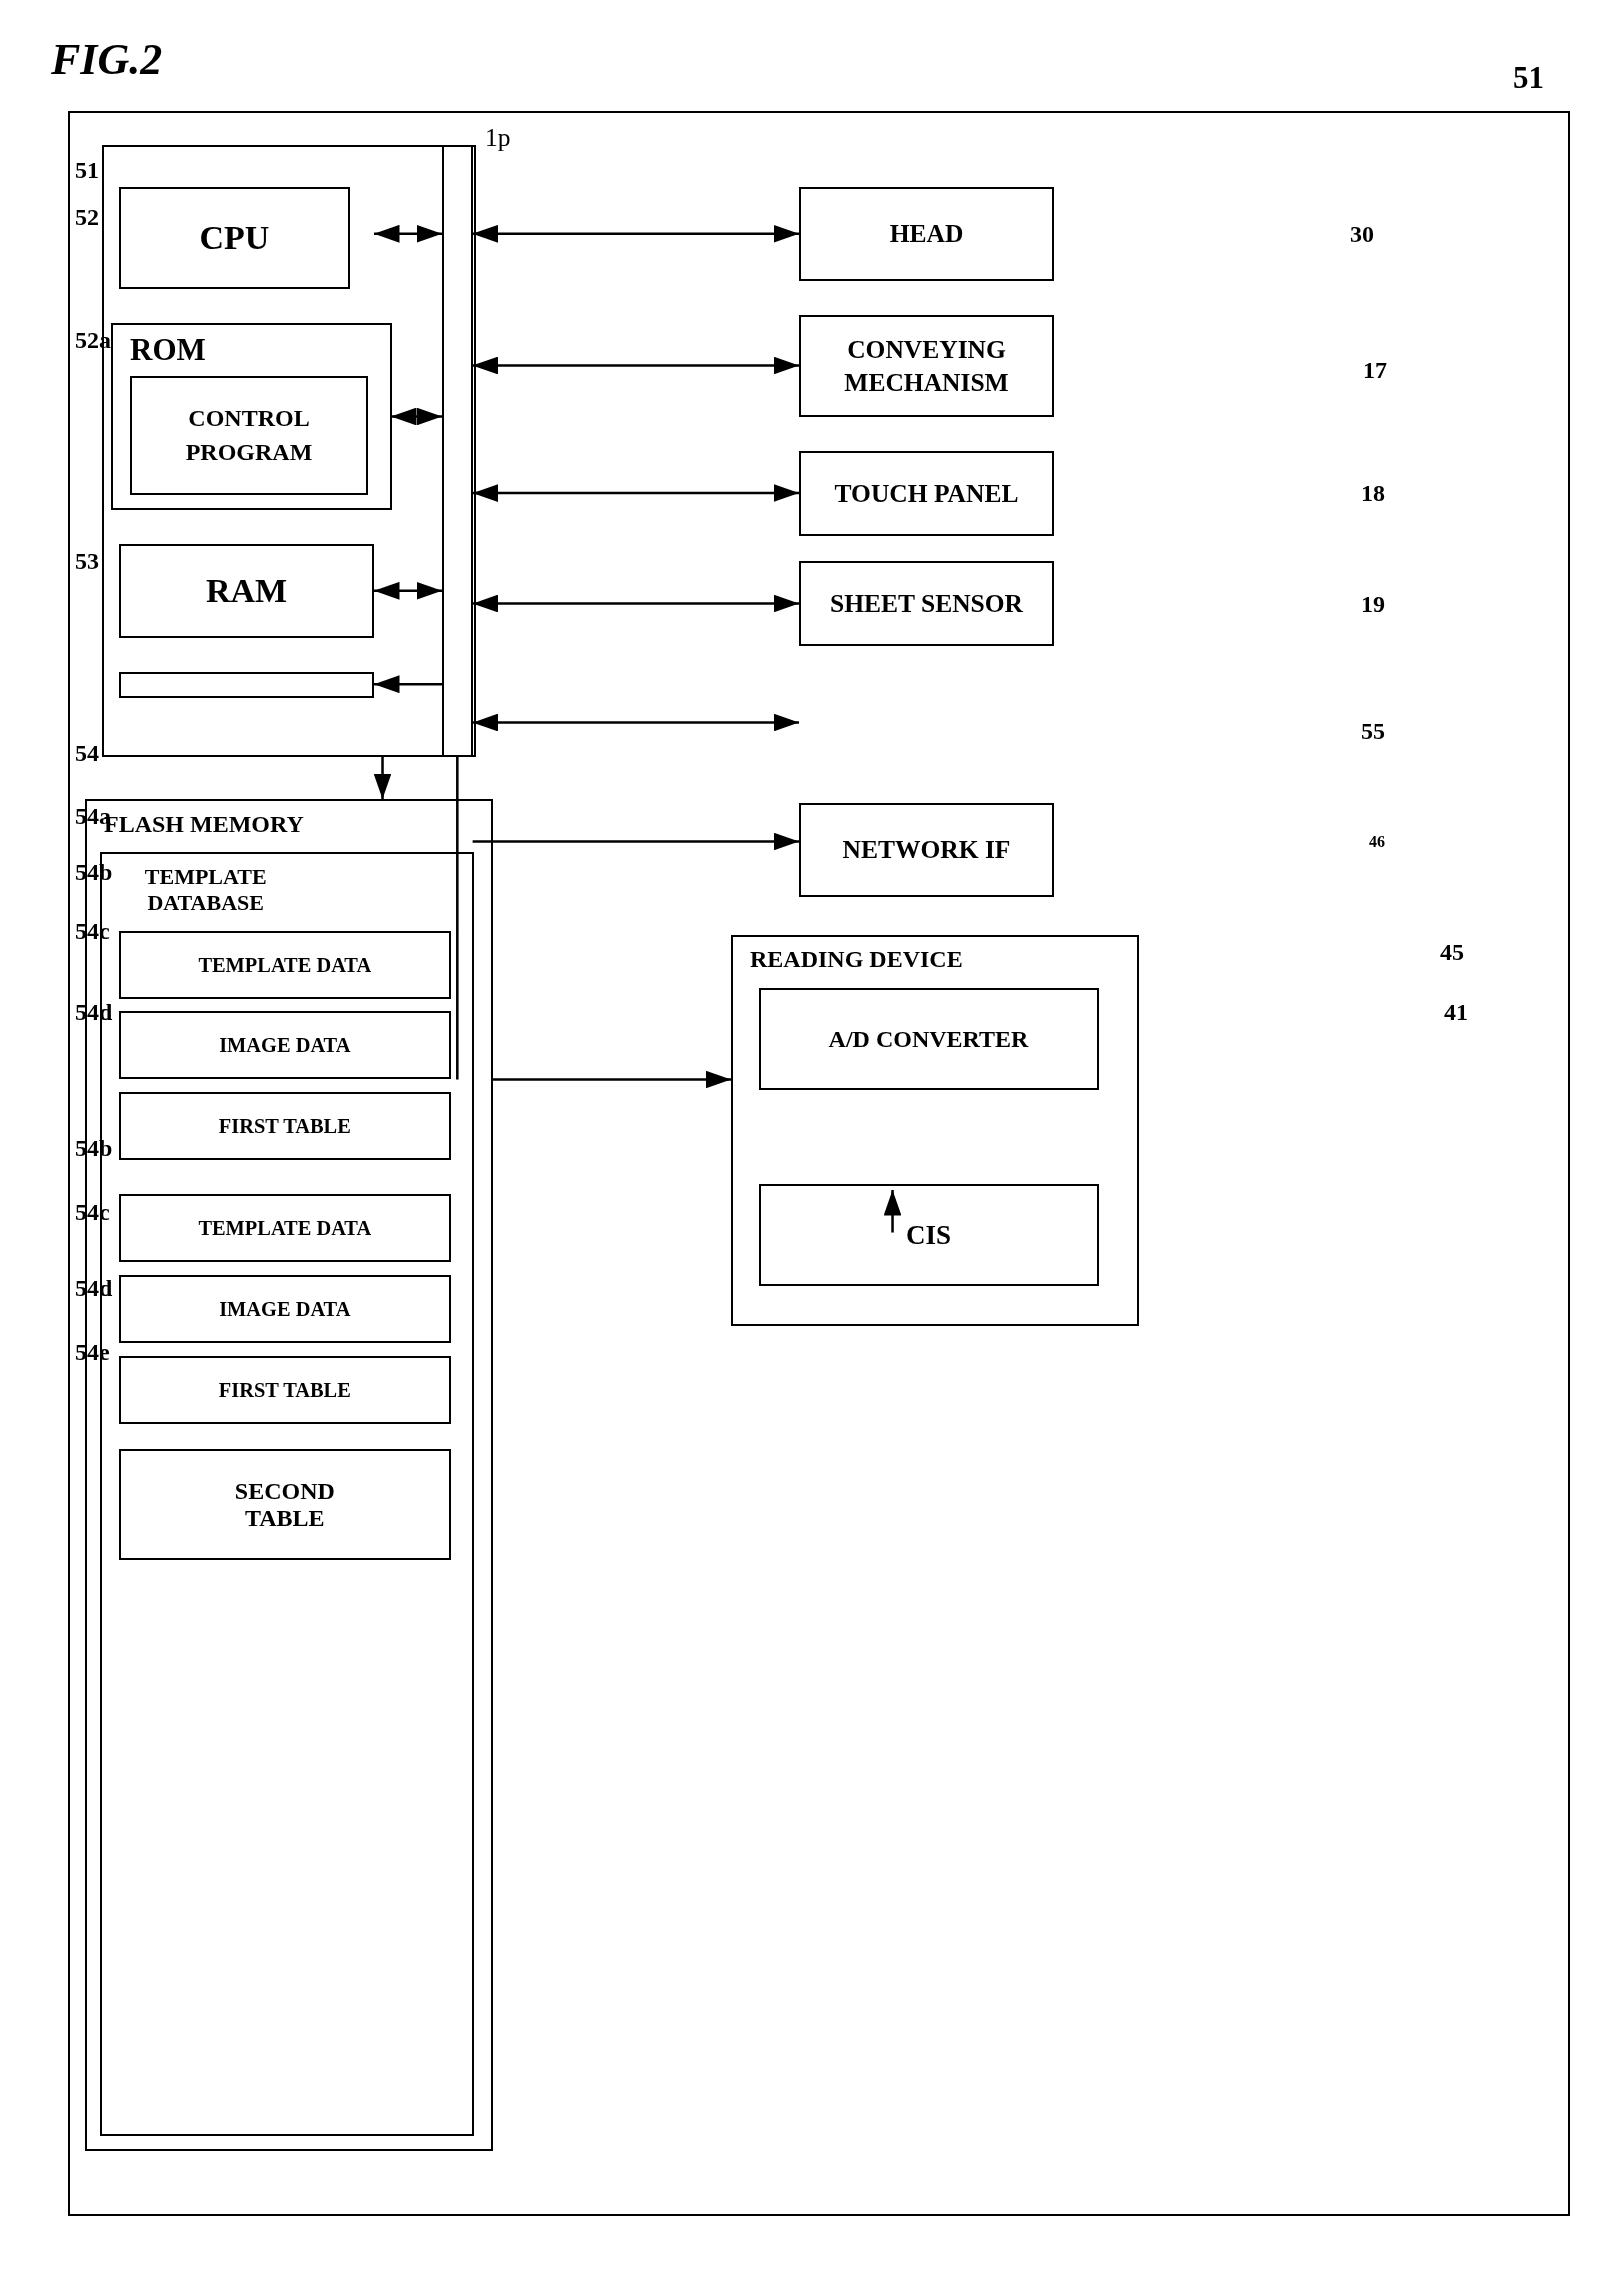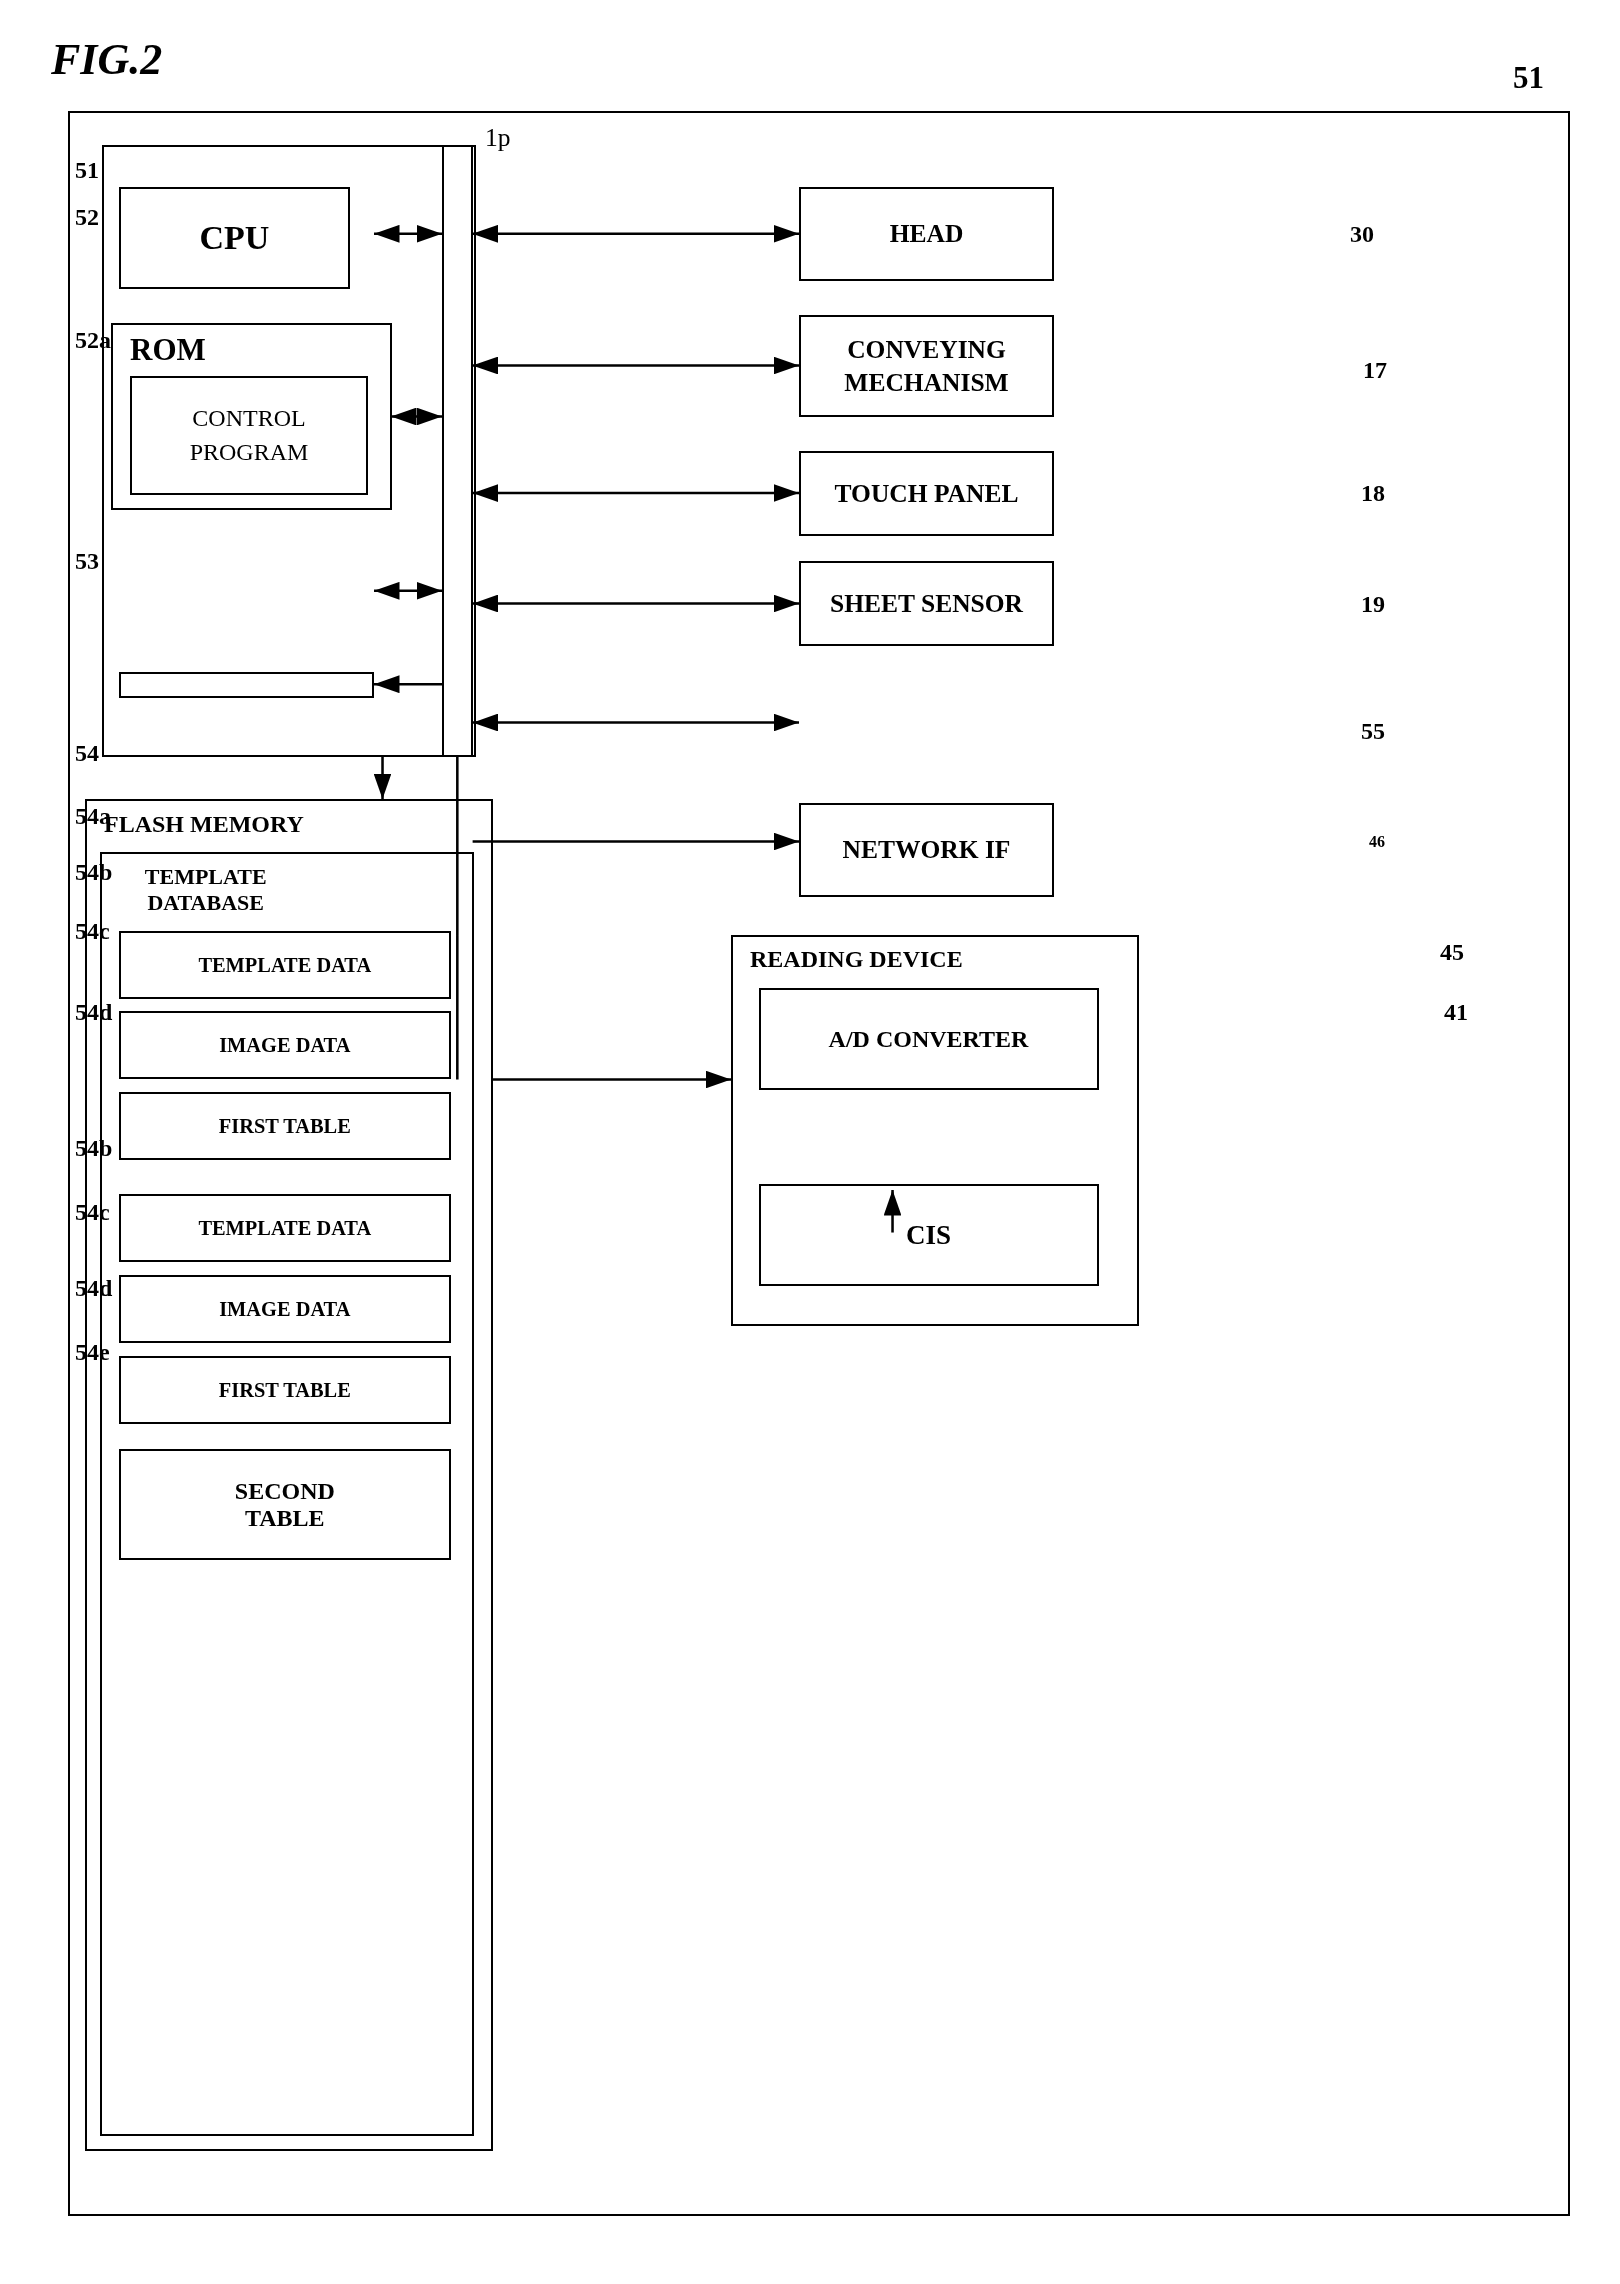--- a/index.html
+++ b/index.html
@@ -165,25 +165,28 @@
 
   <div class="bus-bar"></div>
 
   <div class="cpu-box">
     <span>CPU</span>
   </div>
 
   <div class="rom-outer">
     <div style="position:absolute; top:6.8px; left:17px; font-size:31px; font-weight:bold;">ROM</div>
 
-    <div style="position:absolute; top:51px; left:17px; width:238px; height:119px; border:2.6px solid #000; display:flex; align-items:center; justify-content:center; font-size:24px; font-weight:normal; text-align:center; line-height:1.4;">
+    <div style="position:absolute; top:51px; left:17px; width:238px; height:119px; border:2.6px solid #000; display:flex; align-items:center; justify-content:center; font-size:24px; font-weight:bold; text-align:center; line-height:1.4;">
       <span>CONTROL<br>PROGRAM</span>
     </div>
   </div>
 
+  <div class="ram-box">
+    <span>RAM</span>
+  </div>
 
   <div class="small-bar"></div>
 
   <div class="right-box" style="top:187px; left:799px; width:255px; height:94px;">
     <span>HEAD</span>
   </div>
 
   <div class="right-box" style="top:315px; left:799px; width:255px; height:102px;">
     <span>CONVEYING<br>MECHANISM</span>
   </div>

